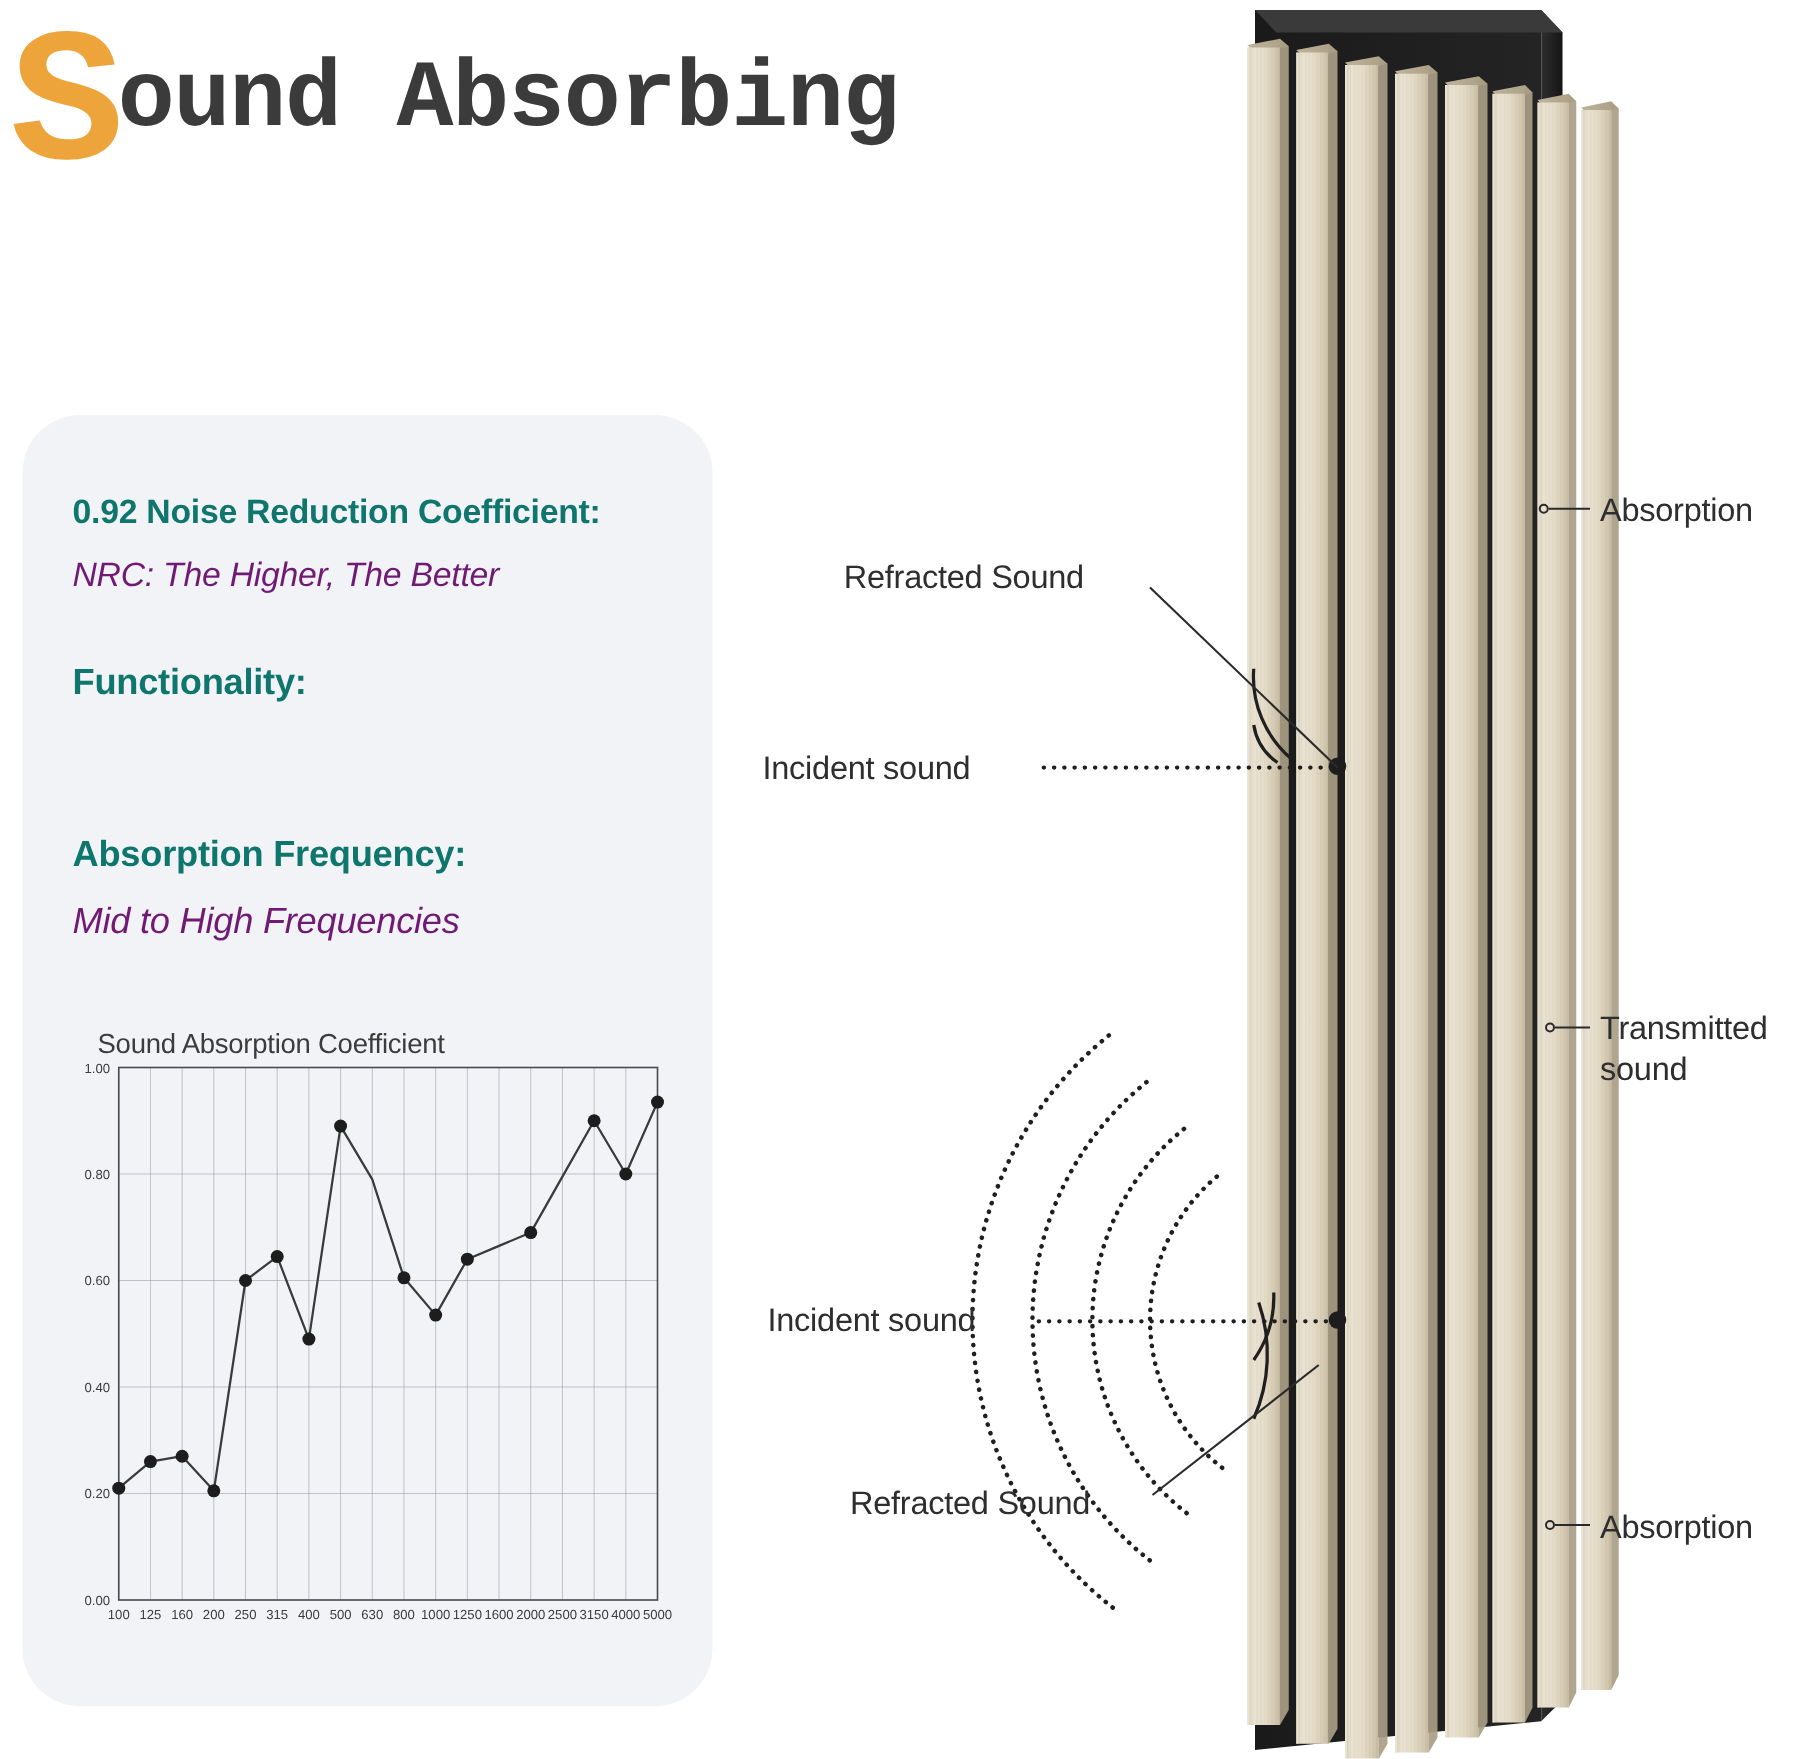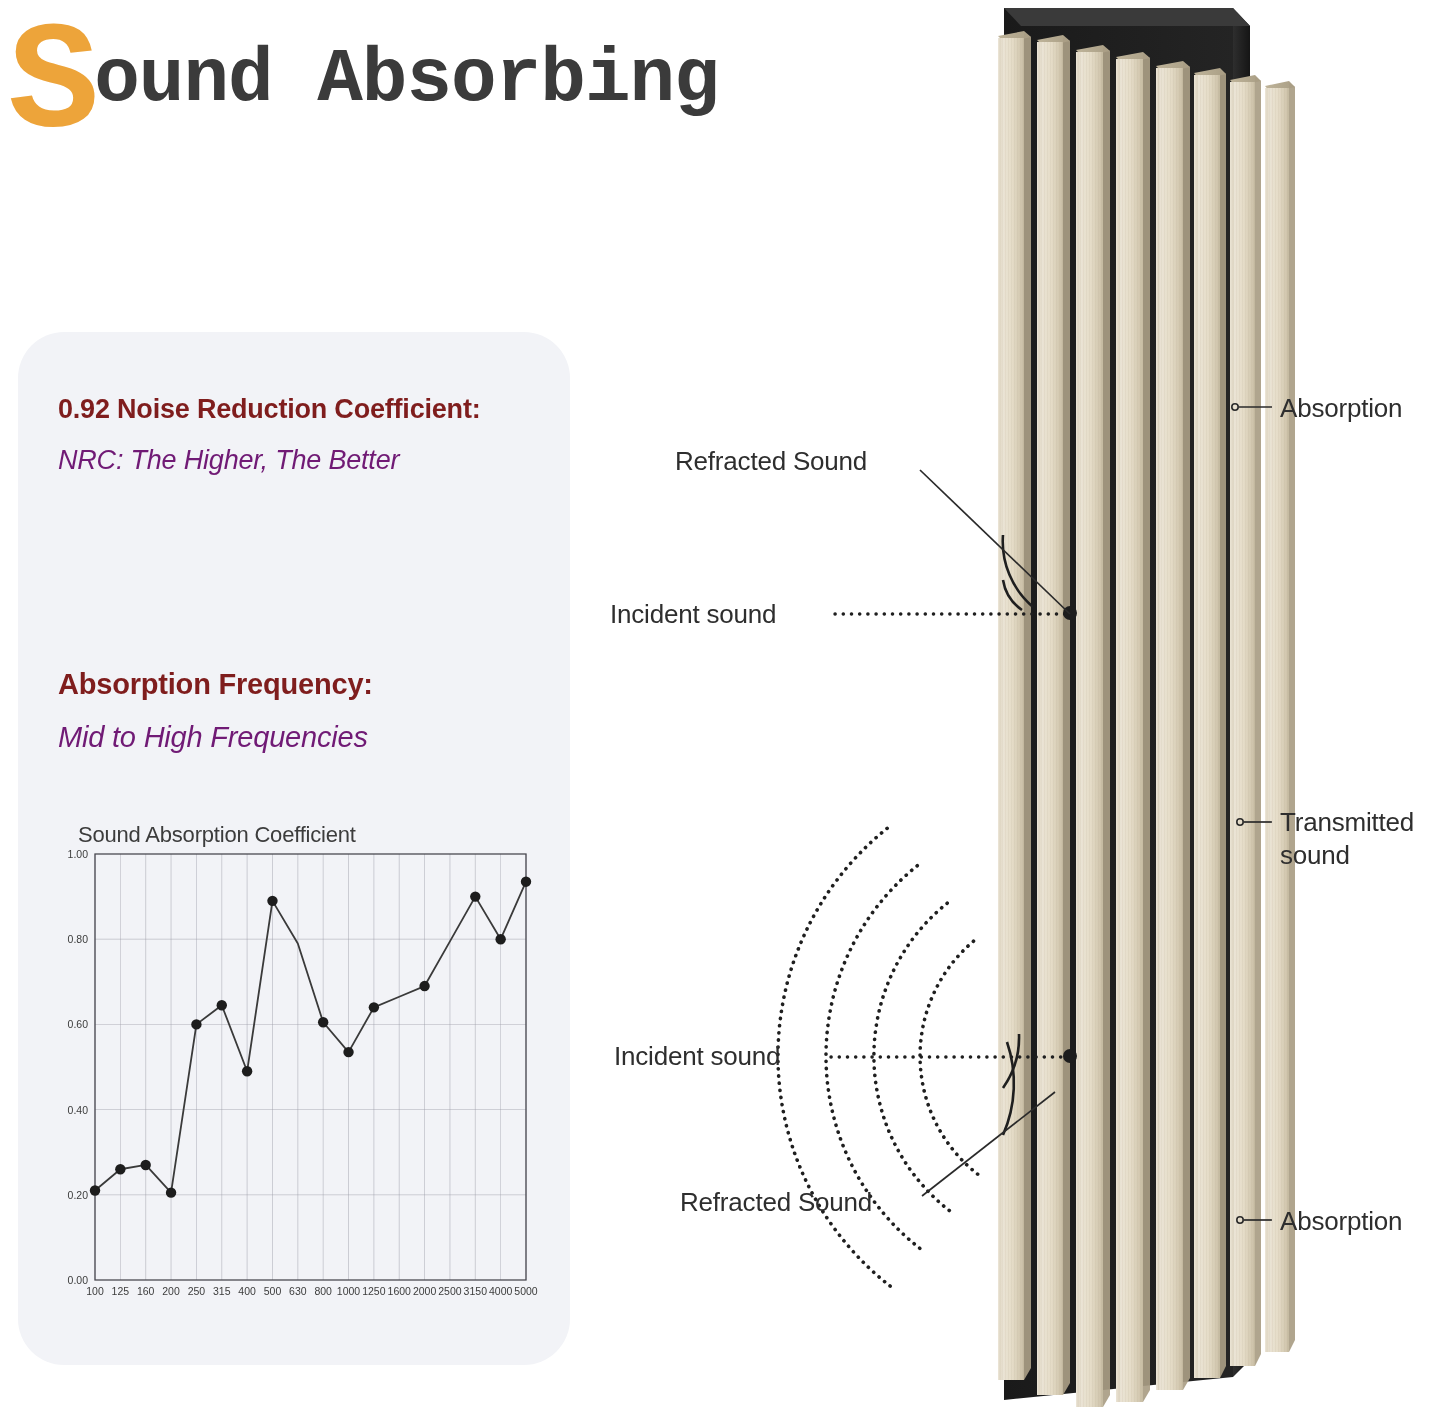--- a/index.html
+++ b/index.html
@@ -27,21 +27,21 @@
     font-size:45px;font-weight:700;color:#3b3b3b;
     letter-spacing:-0.5px;margin-top:22px;white-space:nowrap;
   }
 
   
   #info-card{
     position:absolute;left:18px;top:332px;width:552px;height:1033px;
     background:#f2f3f7;border-radius:46px;
   }
   .spec{position:absolute;left:40px;width:500px;}
-  .spec-title{font-size:27px;font-weight:700;color:#7f1d1d;letter-spacing:-0.2px;}
+  .spec-title{font-size:27px;font-weight:700;color:#0f766e;letter-spacing:-0.2px;}
   .spec-sub{font-size:27px;font-weight:400;color:#701a75;margin-top:20px;letter-spacing:-0.2px;font-style:italic;}
   #spec-0{top:62px;}
   #spec-1{top:198px;}
   #spec-2{top:336px;}
   #spec-1 .spec-title,#spec-2 .spec-title{font-size:29px;}
   #spec-1 .spec-sub,#spec-2 .spec-sub{font-size:29px;}
 
   
   #chart-wrap{position:absolute;left:26px;top:490px;width:510px;height:490px;}
   #chart-title{
@@ -68,20 +68,21 @@
   <div id="title-block">
     <div id="title-line1"><span class="cap">S</span><span>ound Absorbing</span></div>
   </div>
 
   <div id="info-card">
     <div class="spec" id="spec-0">
       <div class="spec-title">0.92 Noise Reduction Coefficient:</div>
       <div class="spec-sub">NRC: The Higher, The Better</div>
     </div>
     <div class="spec" id="spec-1">
+      <div class="spec-title">Functionality:</div>
     </div>
     <div class="spec" id="spec-2">
       <div class="spec-title">Absorption Frequency:</div>
       <div class="spec-sub">Mid to High Frequencies</div>
     </div>
 
     <div id="chart-wrap">
       <div id="chart-title">Sound Absorption Coefficient</div>
       <svg id="chart-svg" width="510" height="460">
         <g id="chart-grid">

